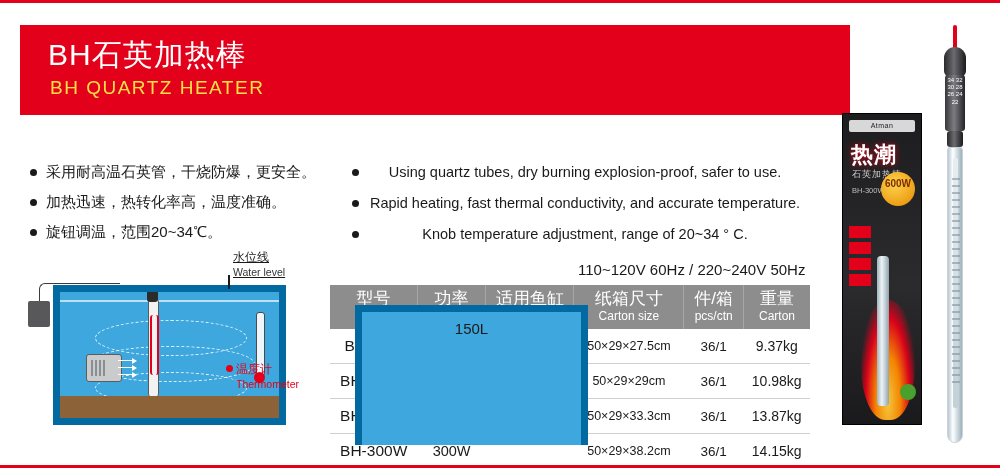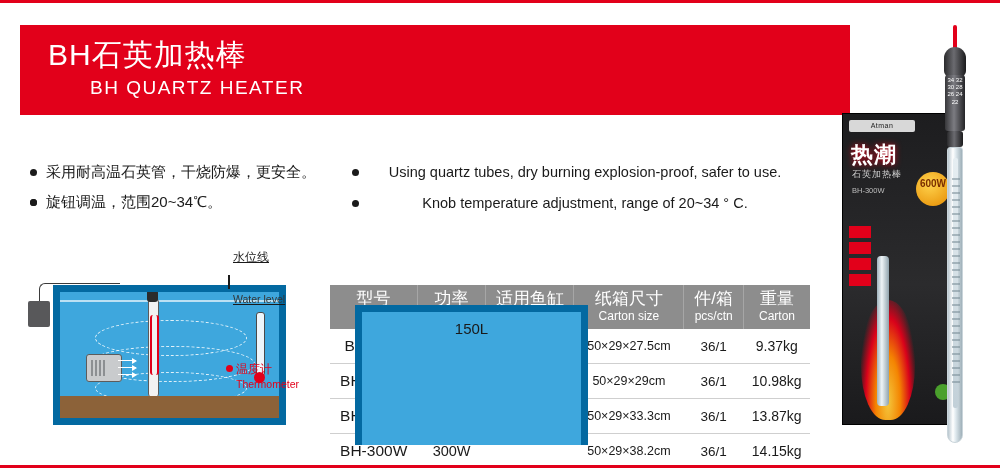--- a/index.html
+++ b/index.html
@@ -39,25 +39,24 @@
     color: #ffffff;
     font-size: 30px;
     font-weight: normal;
     letter-spacing: 1px;
     white-space: nowrap;
   }
   .header-sub {
     position: absolute;
     left: 30px;
     top: 52px;
-    color: #ffffff;
+    color: #fde047;
     font-size: 19px;
     letter-spacing: 1.5px;
     white-space: nowrap;
-    margin-left: 40px;
   }
   
   .bullets-cn {
     position: absolute;
     left: 30px;
     top: 160px;
     width: 330px;
   }
   .bullets-en {
     position: absolute;
@@ -248,21 +247,20 @@
     top: -16px;
     font-size: 12px;
     color: #1a1a1a;
     white-space: nowrap;
     text-decoration: underline;
   }
   .label-waterline .en {
     display: block;
     font-size: 10.5px;
     color: #333;
-    margin-top: 27px;
   }
   .label-thermo {
     position: absolute;
     left: 208px;
     top: 96px;
     font-size: 12px;
     color: #e2001a;
     white-space: nowrap;
   }
   .label-thermo .en {
@@ -340,21 +338,20 @@
   }
   .box {
     position: absolute;
     left: 12px;
     top: 110px;
     width: 78px;
     height: 310px;
     background: linear-gradient(180deg,#1d1d1f 0%, #2b2b2d 55%, #1a1a1c 100%);
     border: 1px solid #000;
     overflow: hidden;
-    padding-left: 35px;
   }
   .box .brandbar {
     position: absolute;
     left: 6px;
     top: 6px;
     width: 66px;
     height: 12px;
     background: #d8d8d8;
     border-radius: 2px;
   }
@@ -538,31 +535,36 @@
     <div class="header-sub">BH QUARTZ HEATER</div>
   </div>
 
   <div class="bullets-cn">
     <div class="bullet">
       <span class="dot"></span>
       <span>采用耐高温石英管，干烧防爆，更安全。</span>
     </div>
     <div class="bullet">
       <span class="dot"></span>
+      <span>加热迅速，热转化率高，温度准确。</span>
     </div>
     <div class="bullet">
       <span class="dot"></span>
       <span>旋钮调温，范围20~34℃。</span>
     </div>
   </div>
 
   <div class="bullets-en">
     <div class="bullet">
       <span class="dot"></span>
       <span>Using quartz tubes, dry burning explosion-proof, safer to use.</span>
+    </div>
+    <div class="bullet">
+      <span class="dot"></span>
+      <span>Rapid heating, fast thermal conductivity, and accurate temperature.</span>
     </div>
     <div class="bullet">
       <span class="dot"></span>
       <span>Knob temperature adjustment, range of 20~34 ° C.</span>
     </div>
   </div>
 
   <div class="illus">
     <div class="cord"></div>
     <div class="adapter"></div>
@@ -593,20 +595,21 @@
       <span>水位线</span>
       <span class="en">Water level</span>
     </div>
     <div class="th-dot"></div>
     <div class="label-thermo">
       <span>温度计</span>
       <span class="en">Thermometer</span>
     </div>
   </div>
 
+  <div class="voltage">110~120V 60Hz / 220~240V 50Hz</div>
 
   <table class="spec">
     <thead>
       <tr>
         <th style="width:88px">
           <span class="cn">型号</span>
           <span class="en">Model</span>
         </th>
         <th style="width:72px">
           <span class="cn">功率</span>

